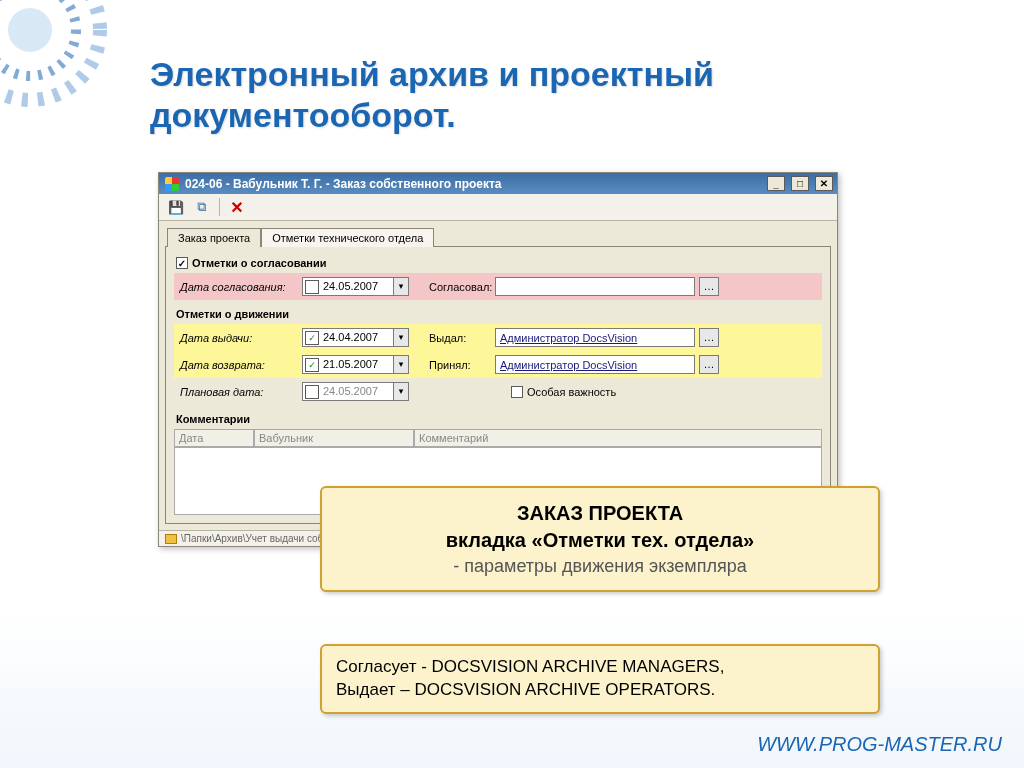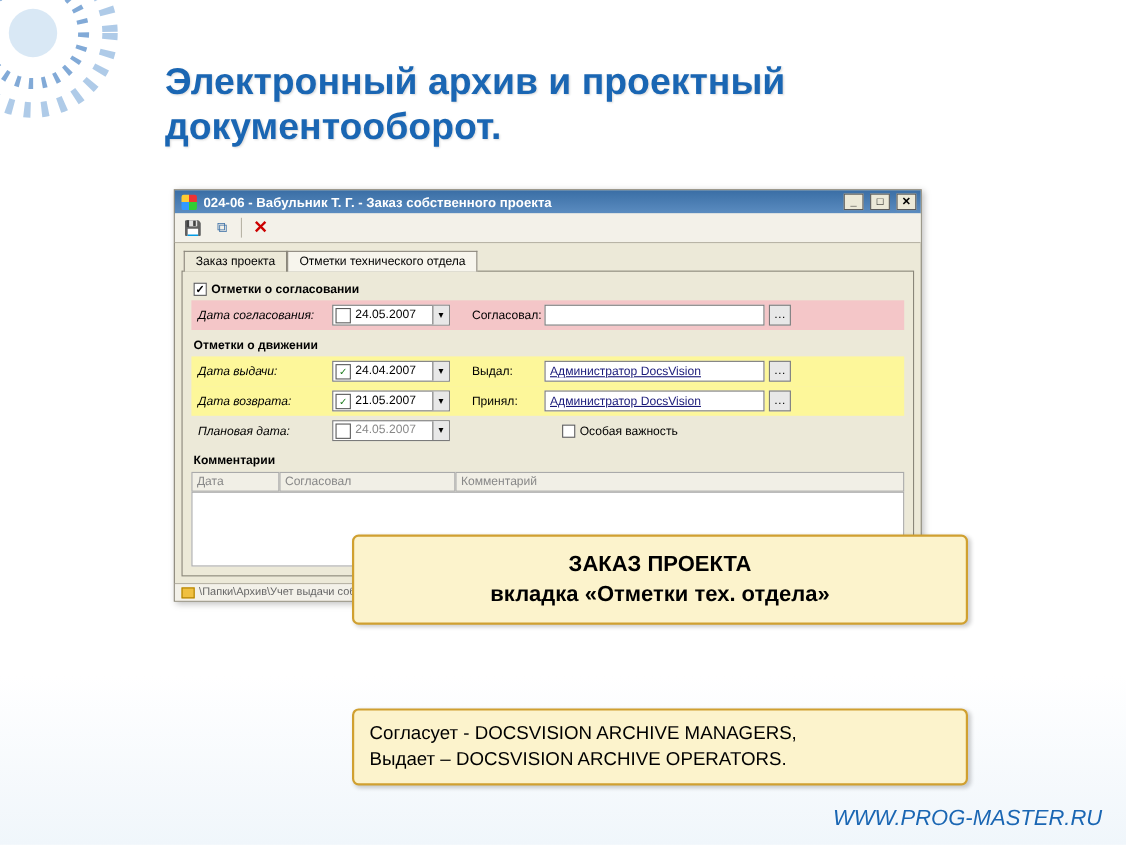--- a/index.html
+++ b/index.html
@@ -297,37 +297,38 @@
       <span class="checkbox"></span>
       <span>Особая важность</span>
     </div>
 
     <div class="comments-group">
       <div class="group-label">
         <span>Комментарии</span>
       </div>
       <div class="table-head">
         <div class="th c1">Дата</div>
-        <div class="th c2">Согласовал</div>
+        <div class="th c2">Вабульник</div>
         <div class="th c3">Комментарий</div>
       </div>
       <div class="table-body"></div>
     </div>
 
   </div>
 
   <div class="statusbar">
     <span class="folder-icon"></span>
     <span>\Папки\Архив\Учет выдачи собственных проектов\Журнал\</span>
   </div>
 </div>
 
 <div class="callout callout1">
   <div class="c-title">ЗАКАЗ ПРОЕКТА</div>
   <div class="c-title">вкладка «Отметки тех. отдела»</div>
+  <div class="c-params">- параметры движения экземпляра</div>
 </div>
 
 <div class="callout callout2">
   <div>
     <span>Согласует - </span><span style="font-weight:normal">DOCSVISION ARCHIVE MANAGERS</span><span>,</span>
   </div>
   <div>
     <span>Выдает – </span><span style="font-weight:normal">DOCSVISION ARCHIVE OPERATORS</span><span>.</span>
   </div>
 </div>

